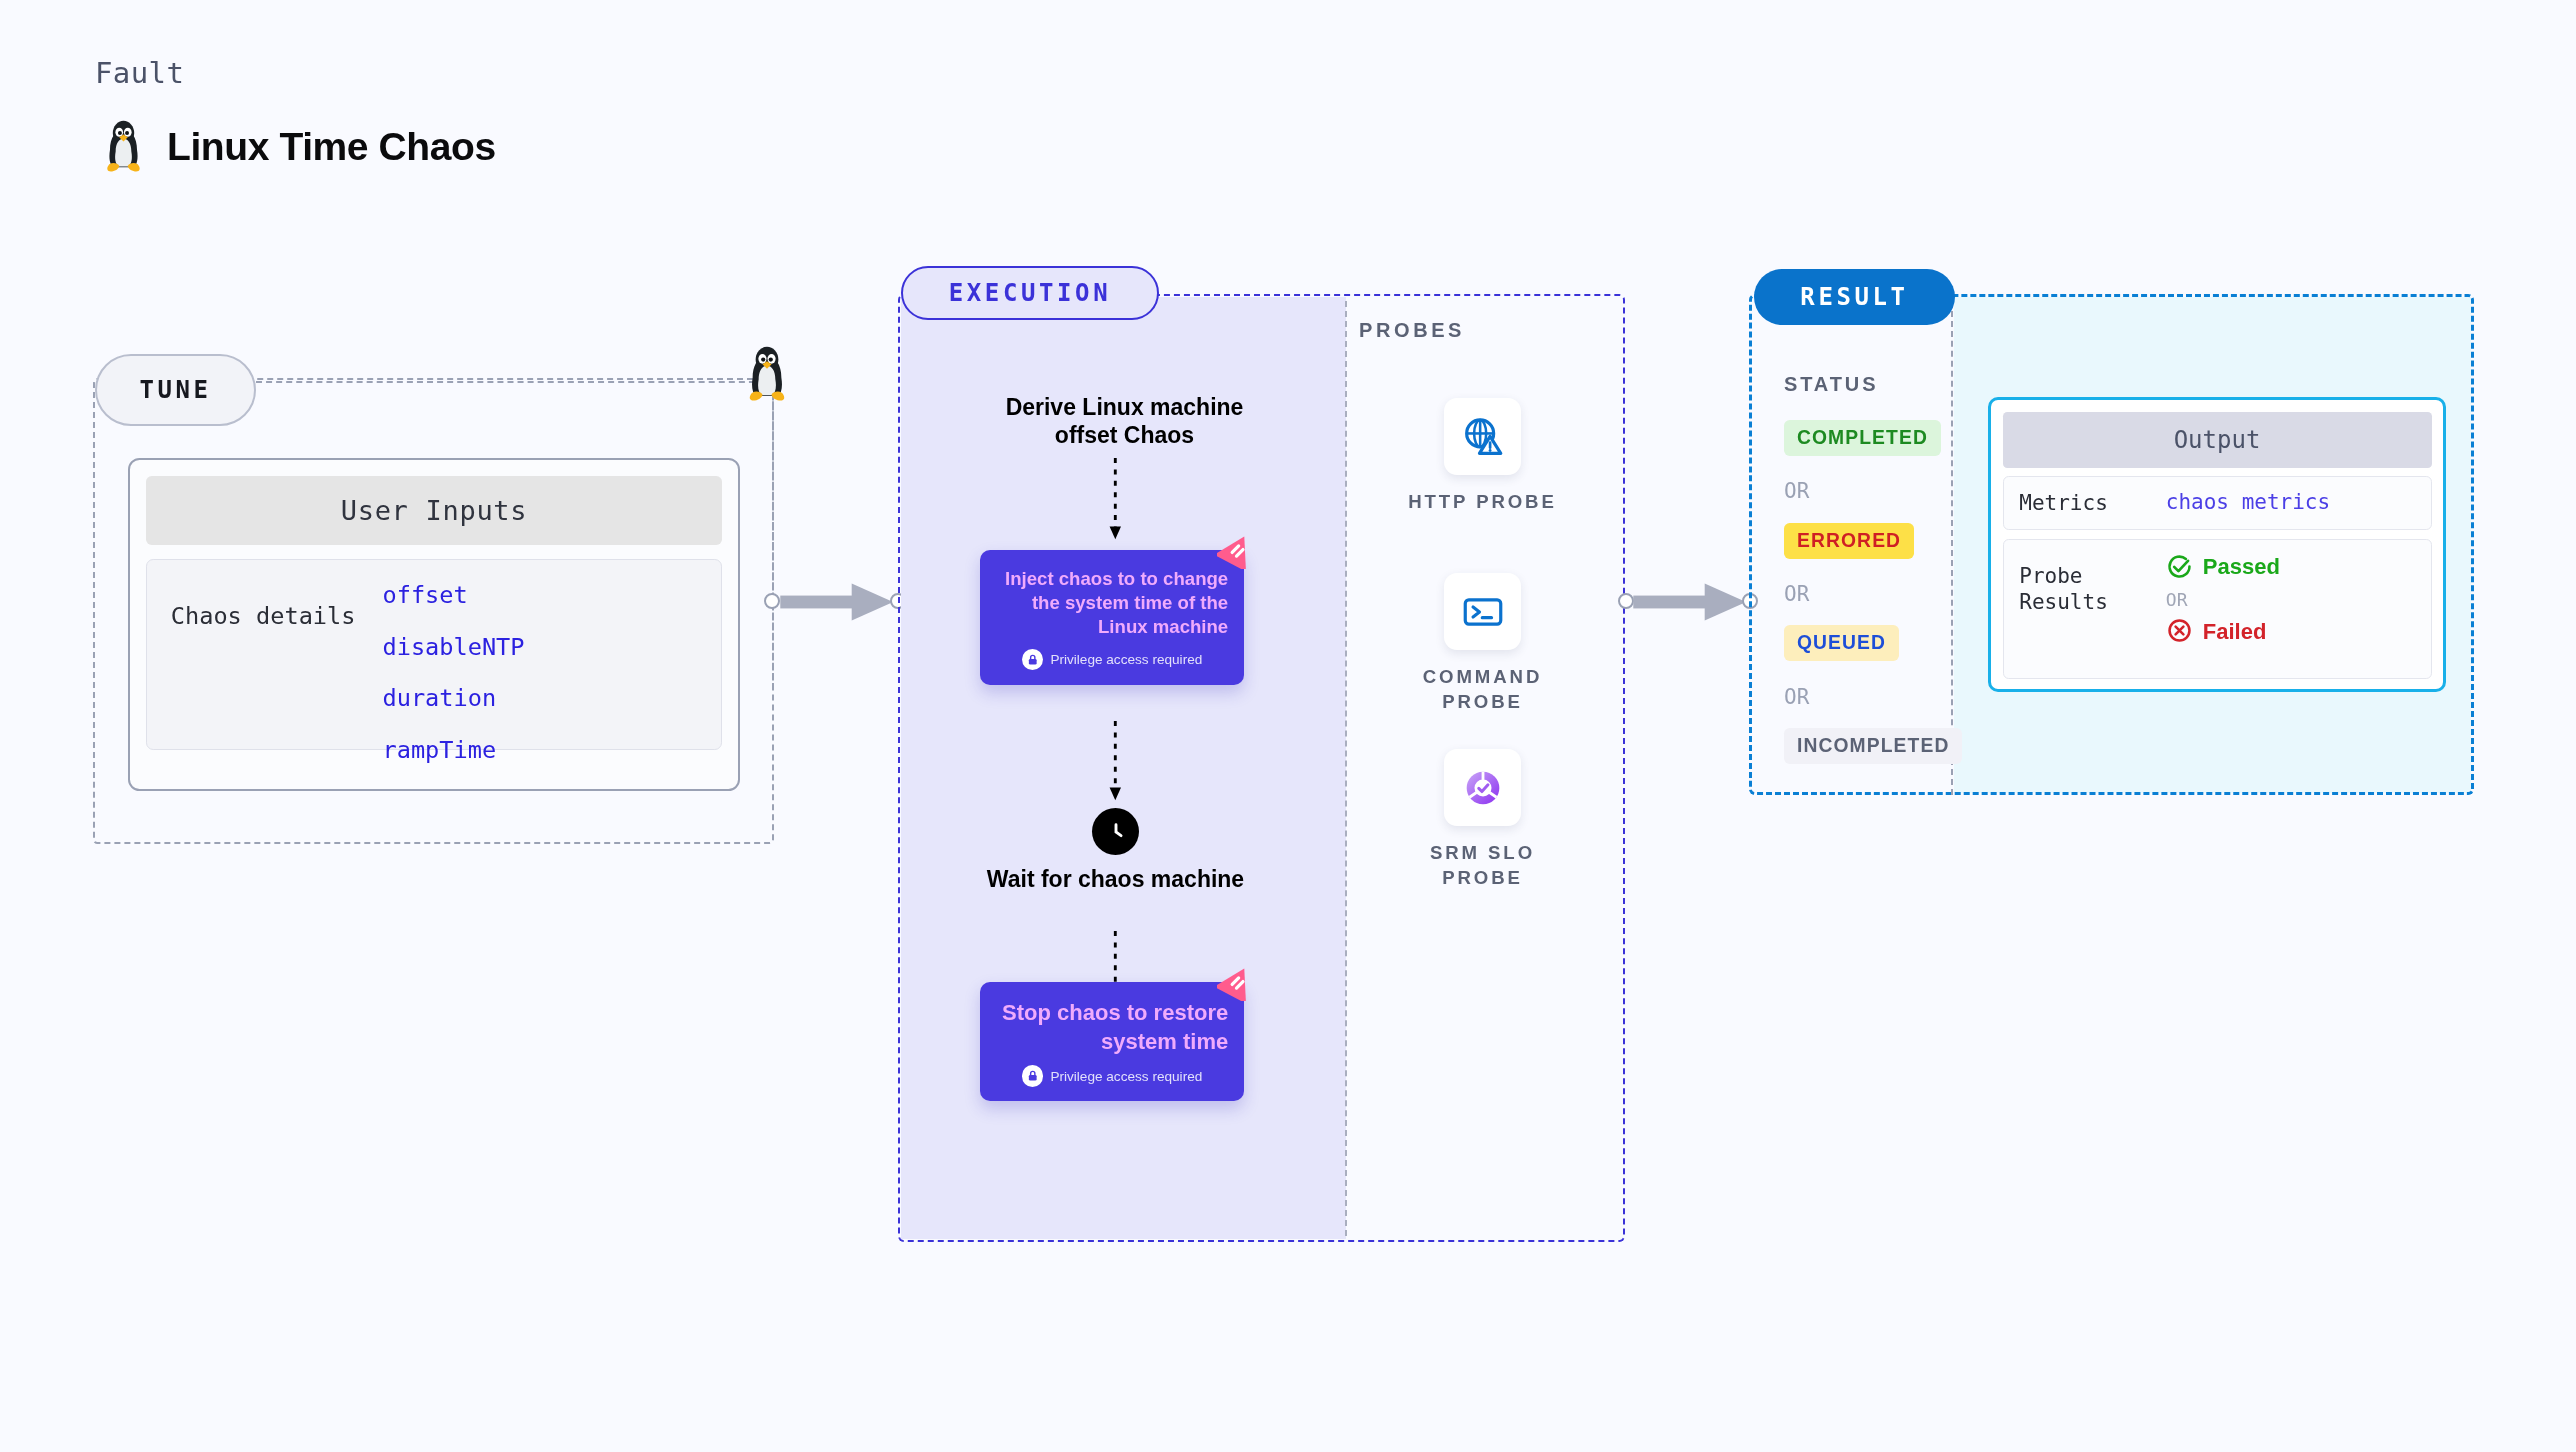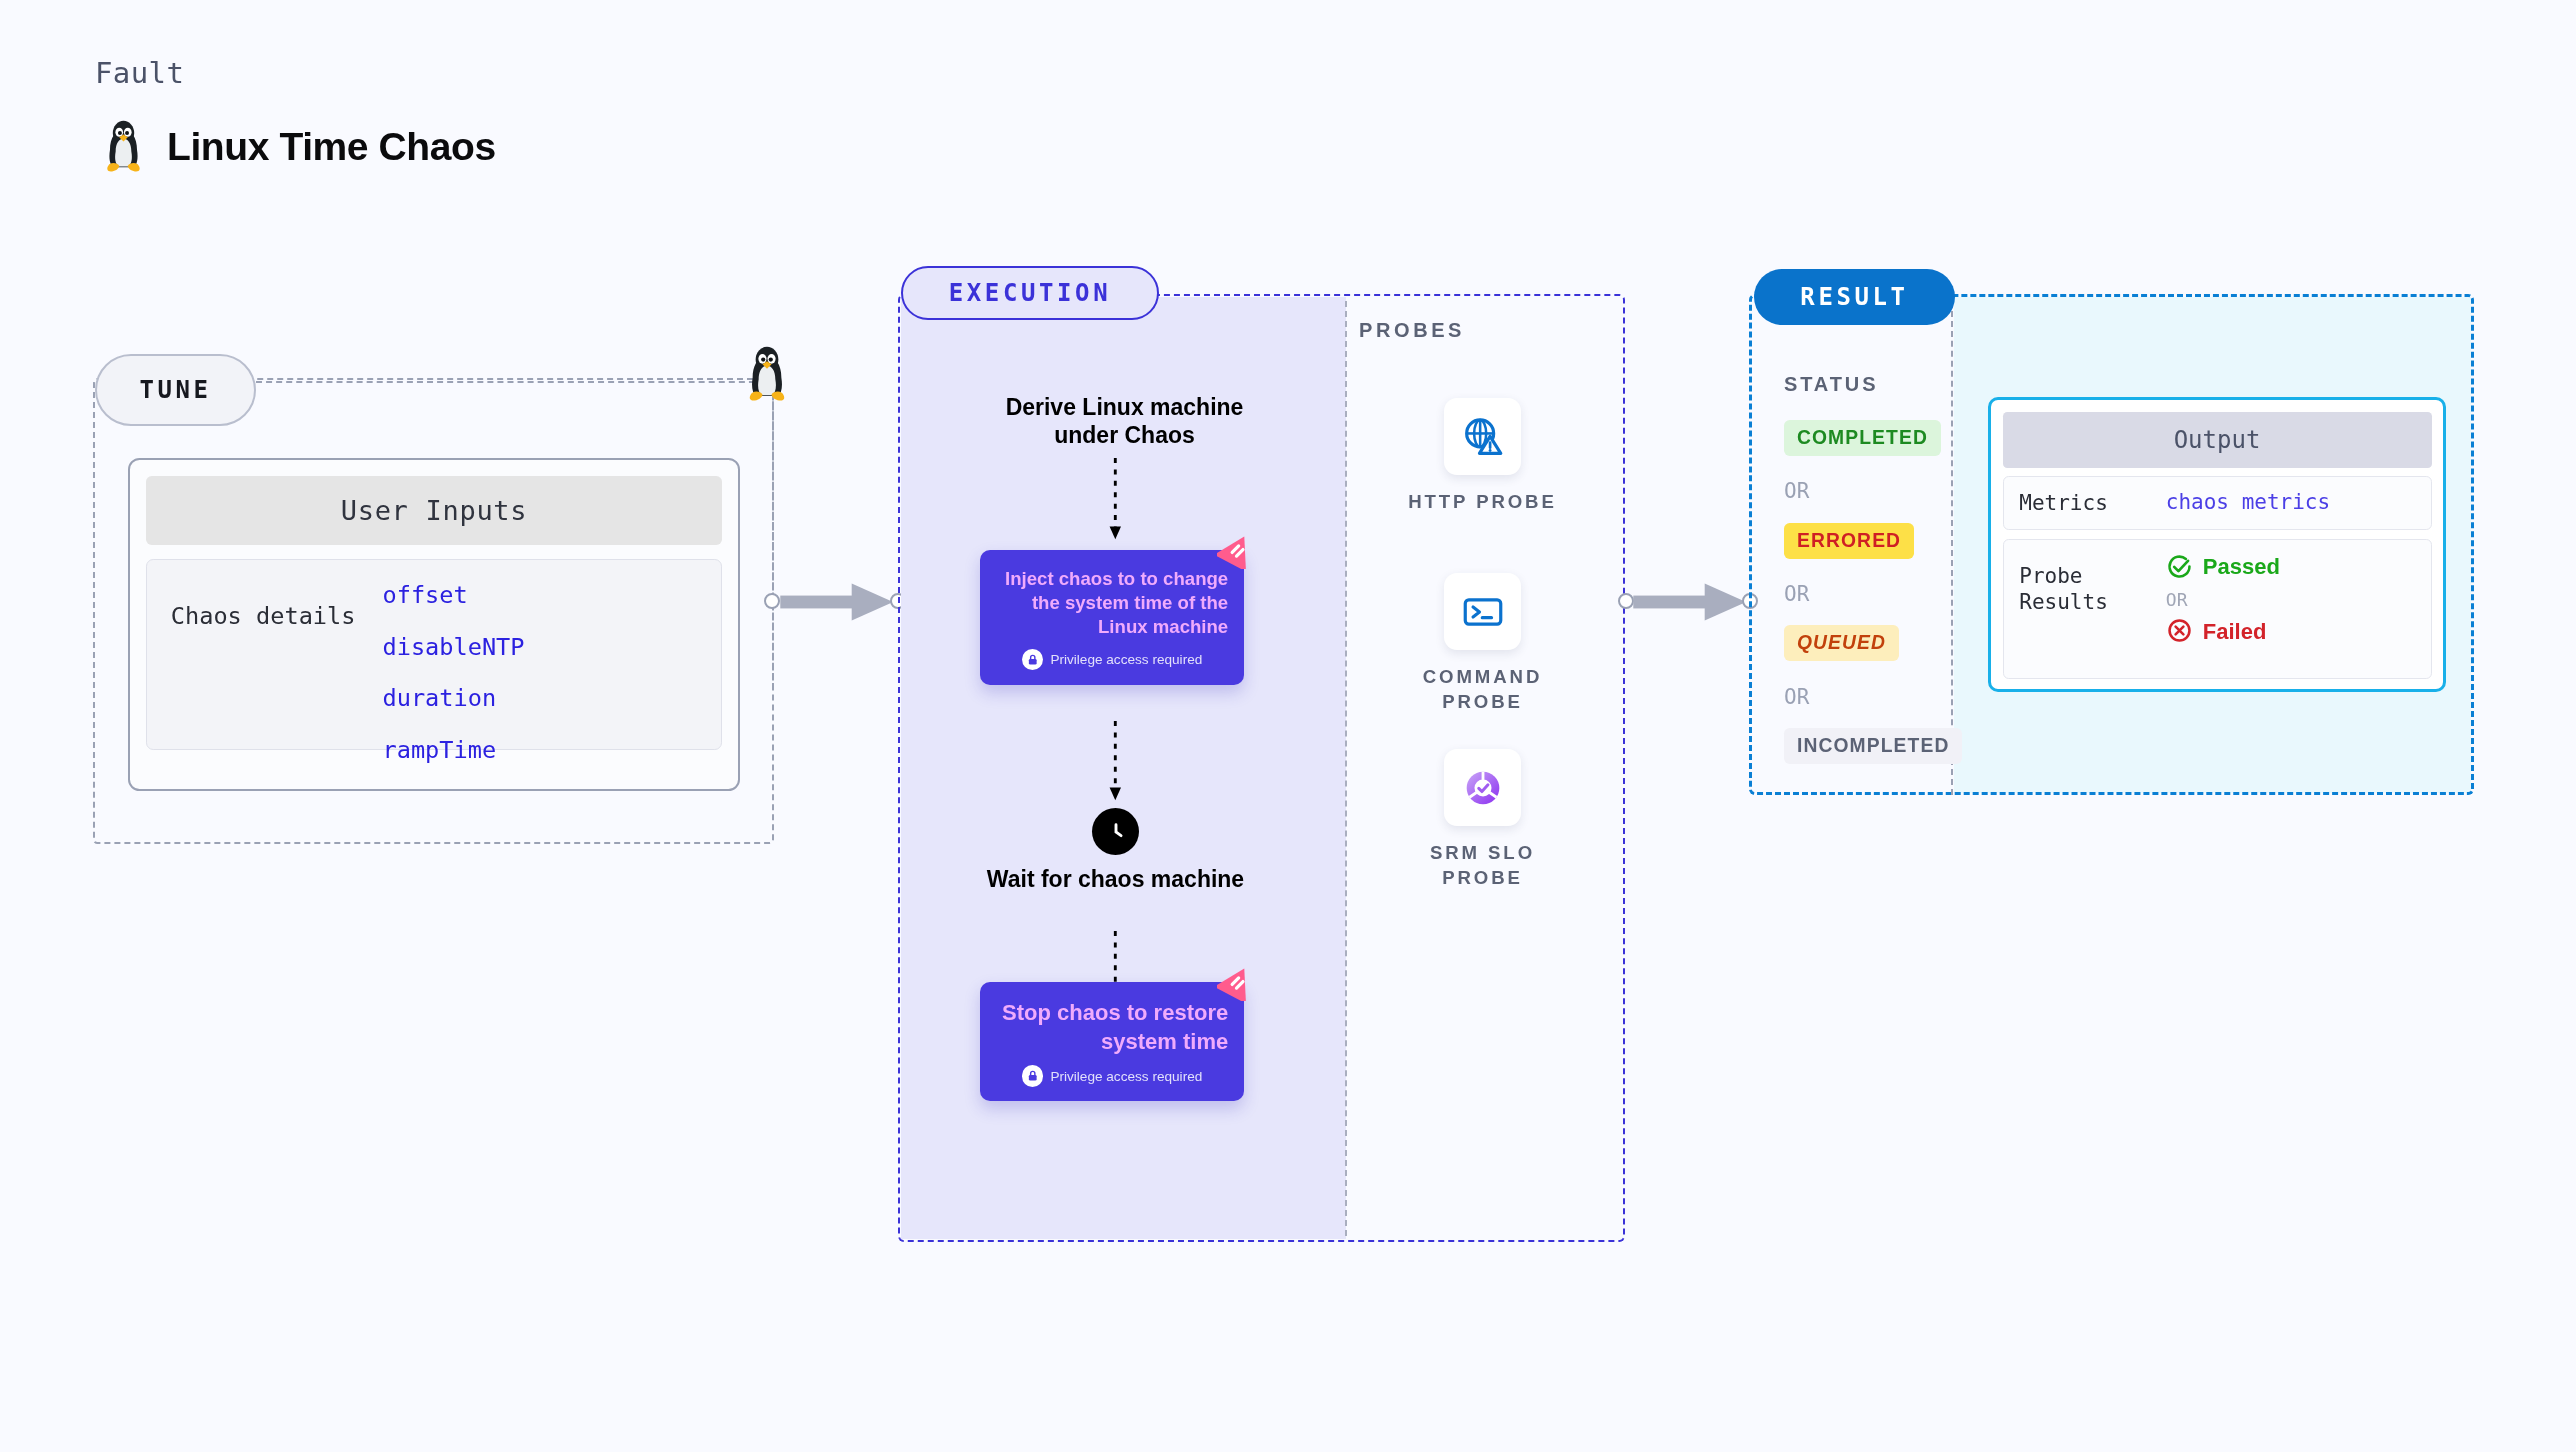--- a/index.html
+++ b/index.html
@@ -274,21 +274,21 @@
     <polygon points="100,2 158,28 100,54" fill="#a9aebf"></polygon>
   </svg>
   <div class="conn-dot" style="left:890px; top:593px;"></div>
 
   <div id="exec-inner-fill"></div>
   <div id="exec-outer" class="dashed"></div>
   <div id="probes-divider"></div>
   <div id="exec-badge" class="panel-badge">EXECUTION</div>
   <div class="probes-label">PROBES</div>
 
-  <div class="flow-heading" style="left:974px; top:393px;">Derive Linux machine under Chaos</div>
+  <div class="flow-heading" style="left:974px; top:393px;">Derive Linux machine offset Chaos</div>
 
   <svg class="arrow" style="left:1106px; top:458px;" width="18.6" height="82" viewBox="0 0 26 115">
     <line x1="13" y1="0" x2="13" y2="98" stroke="#000" stroke-width="4" stroke-dasharray="7 9"></line>
     <polygon points="5,96 21,96 13,114" fill="#000"></polygon>
   </svg>
 
   <div class="chaos-card" style="left:980px; top:550px;">
     <span class="litmus-mark">
       <svg width="39" height="36" viewBox="0 0 54 50">
         <polygon points="27,2 52,44 2,44" fill="#ff5c8d" transform="rotate(28 27 25)"></polygon>
@@ -399,21 +399,21 @@
   <div id="result-outer" class="dashed"></div>
   <div id="result-divider"></div>
   <div id="result-badge" class="panel-badge">RESULT</div>
 
   <div class="status-label">STATUS</div>
 
   <div class="status-pill" style="top:420px; background:#dcf5dc; color:#1d8a21;">COMPLETED</div>
   <div class="or-text" style="top:479px;">OR</div>
   <div class="status-pill" style="top:523px; background:#fde047; color:#cf1f24;">ERRORED</div>
   <div class="or-text" style="top:582px;">OR</div>
-  <div class="status-pill" style="top:625px; background:#fdeebc; color:#c2410c;font-style:italic;">QUEUED</div>
+  <div class="status-pill" style="top:625px; background:#fdeebc; color:#1d4ed8;">QUEUED</div>
   <div class="or-text" style="top:685px;">OR</div>
   <div class="status-pill" style="top:728px; background:#f1f1f7; color:#5b6275;">INCOMPLETED</div>
 
   <div class="output-card">
     <div class="output-header">Output</div>
     <div class="out-row">
       <div class="out-key" style="min-width:125px;">Metrics</div>
       <div class="out-metric">chaos metrics</div>
     </div>
     <div class="out-row" style="height:140px;">

